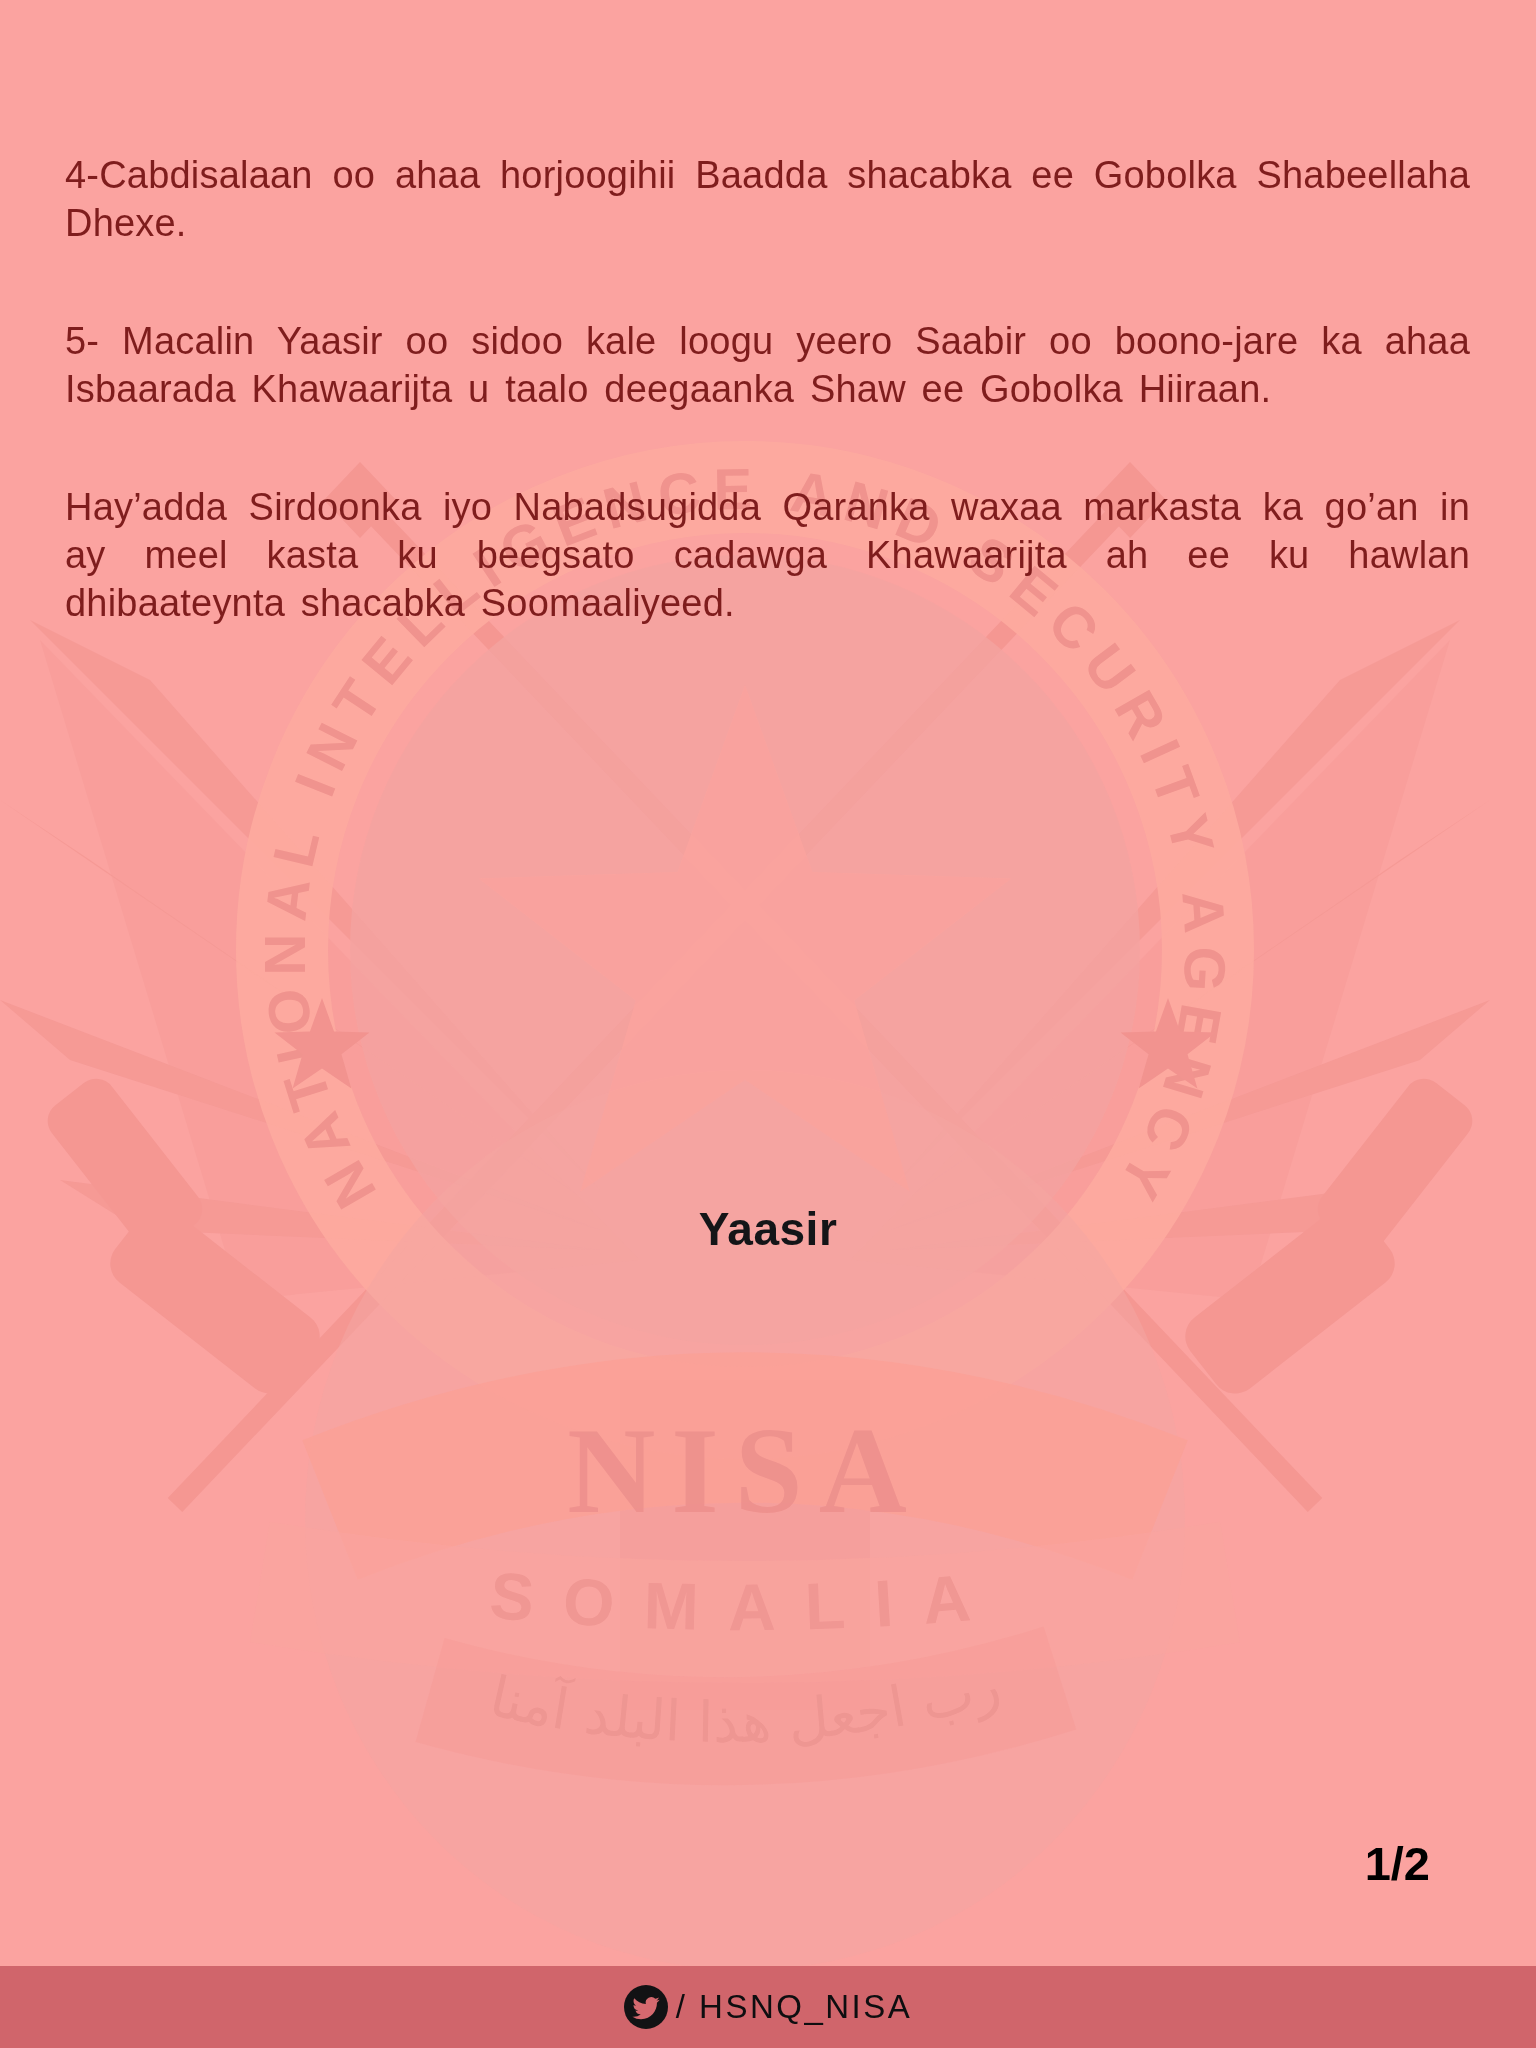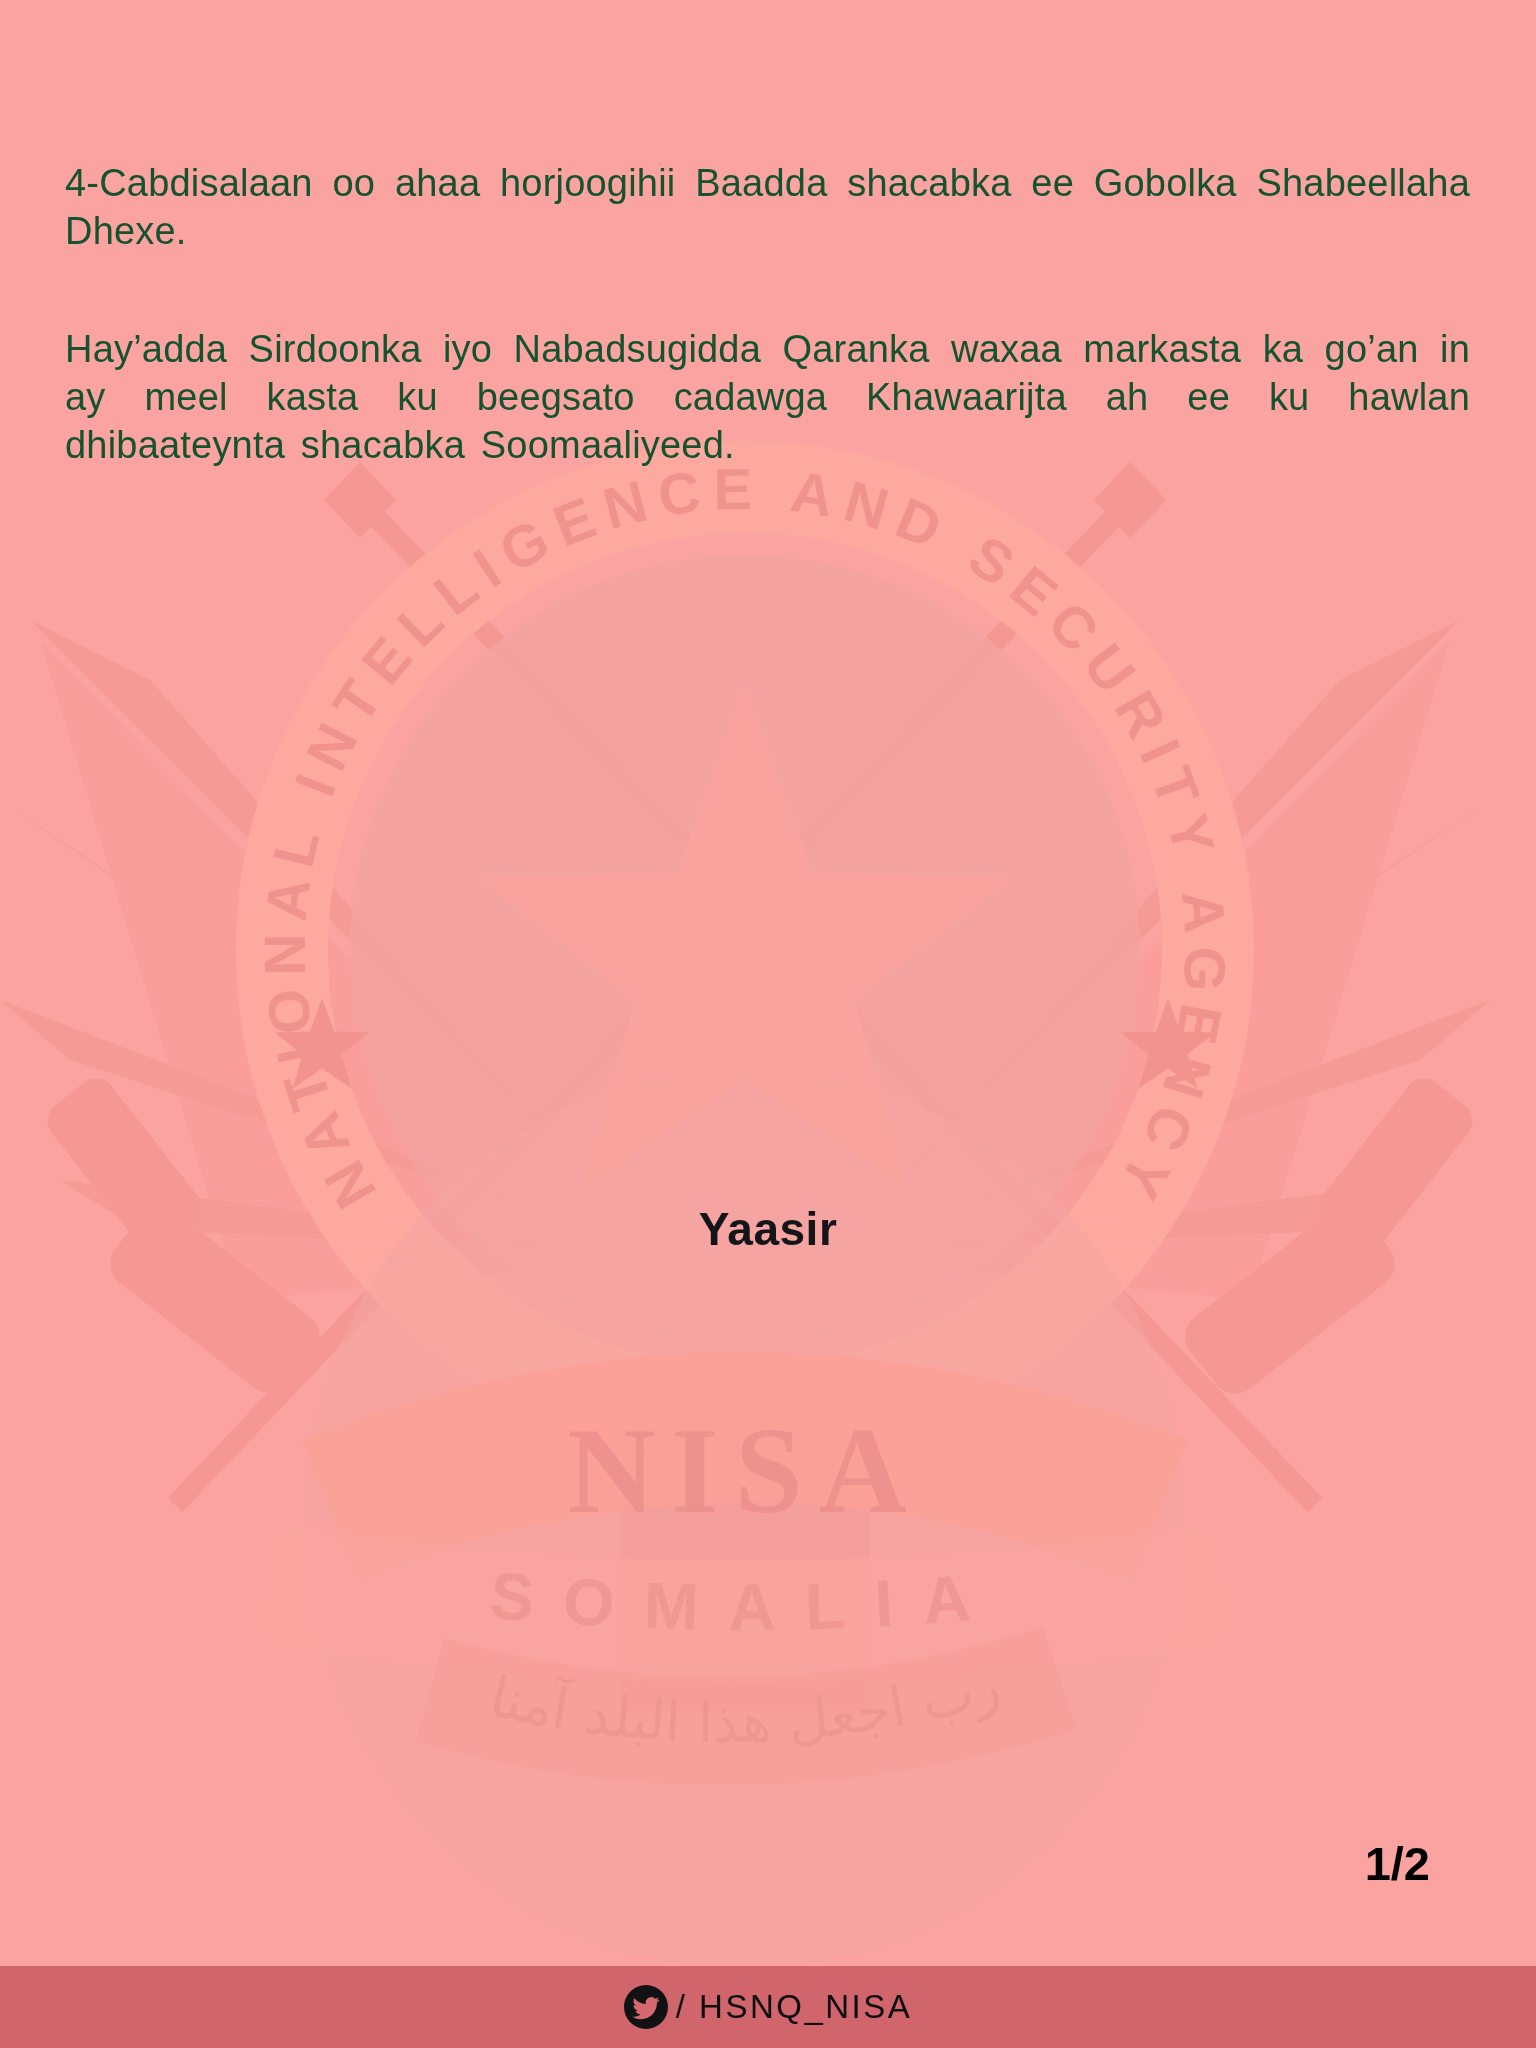--- a/index.html
+++ b/index.html
@@ -9,22 +9,22 @@
     background:#fba3a0;
     overflow:hidden;
     font-family:"Liberation Sans", sans-serif;
   }
   .watermark{
     position:absolute;left:0;top:0;width:1536px;height:2048px;
     pointer-events:none;
   }
   .content{
     position:absolute;
-    left:65px;right:66px;top:159px;
-    color:#14532d;
+    left:65px;right:66px;top:151px;
+    color:#7f1d1d;
   }
   .content p{
     margin:0 0 70px 0;
     font-size:38px;
     line-height:48px;
     text-align:justify;
     word-spacing:5px;
     letter-spacing:0.2px;
   }
   .end-label{
@@ -150,20 +150,21 @@
 
       <path d="M 430 1690 Q 745 1778 1060 1678" fill="none" stroke="#f2948f" stroke-width="108" opacity="0.55"></path>
       <text class="arabic-text">
         <textPath href="#arabicPath" startOffset="50%" text-anchor="middle">رب اجعل هذا البلد آمنا</textPath>
       </text>
     </g>
   </svg>
 
   <div class="content">
     <p>4-Cabdisalaan oo ahaa horjoogihii Baadda shacabka ee Gobolka Shabeellaha Dhexe.</p>
+    <p>5- Macalin Yaasir oo sidoo kale loogu yeero Saabir oo boono-jare ka ahaa Isbaarada Khawaarijta u taalo deegaanka Shaw ee Gobolka Hiiraan.</p>
     <p>Hay’adda Sirdoonka iyo Nabadsugidda Qaranka waxaa markasta ka go’an in ay meel kasta ku beegsato cadawga Khawaarijta ah ee ku hawlan dhibaateynta shacabka Soomaaliyeed.</p>
   </div>
 
   <div class="end-label">Yaasir</div>
 
   <div class="page-indicator">1/2</div>
 
   <div class="footer">
     <svg width="44" height="44" viewBox="0 0 24 24">
       <circle cx="12" cy="12" r="12" fill="#121214"></circle>

